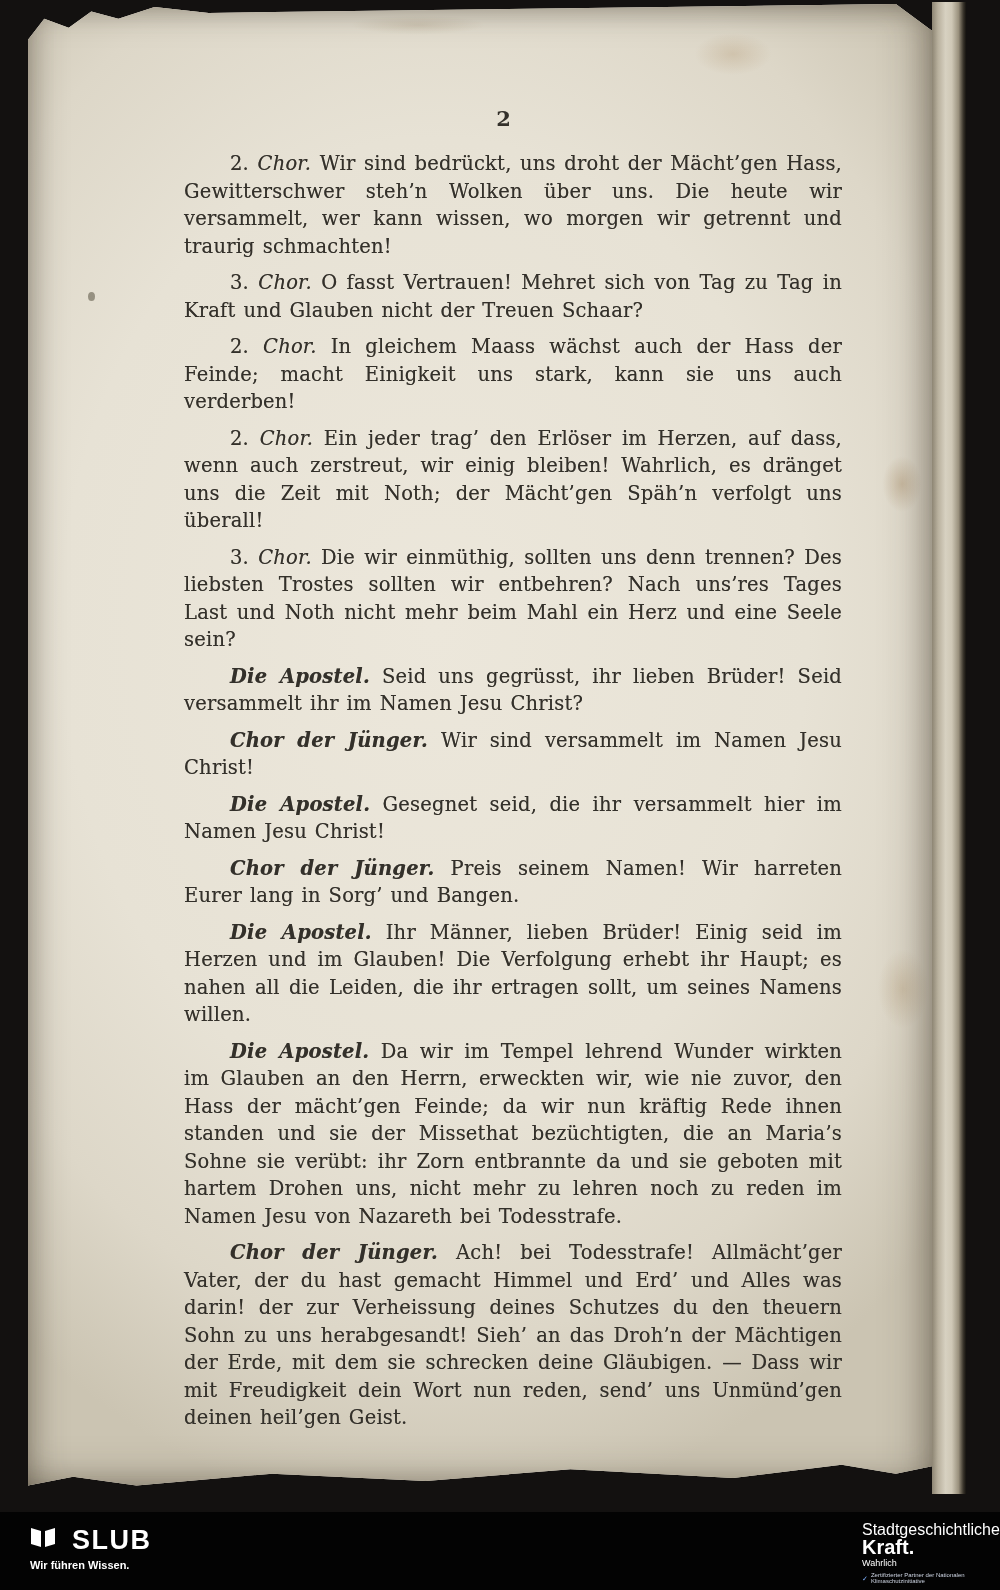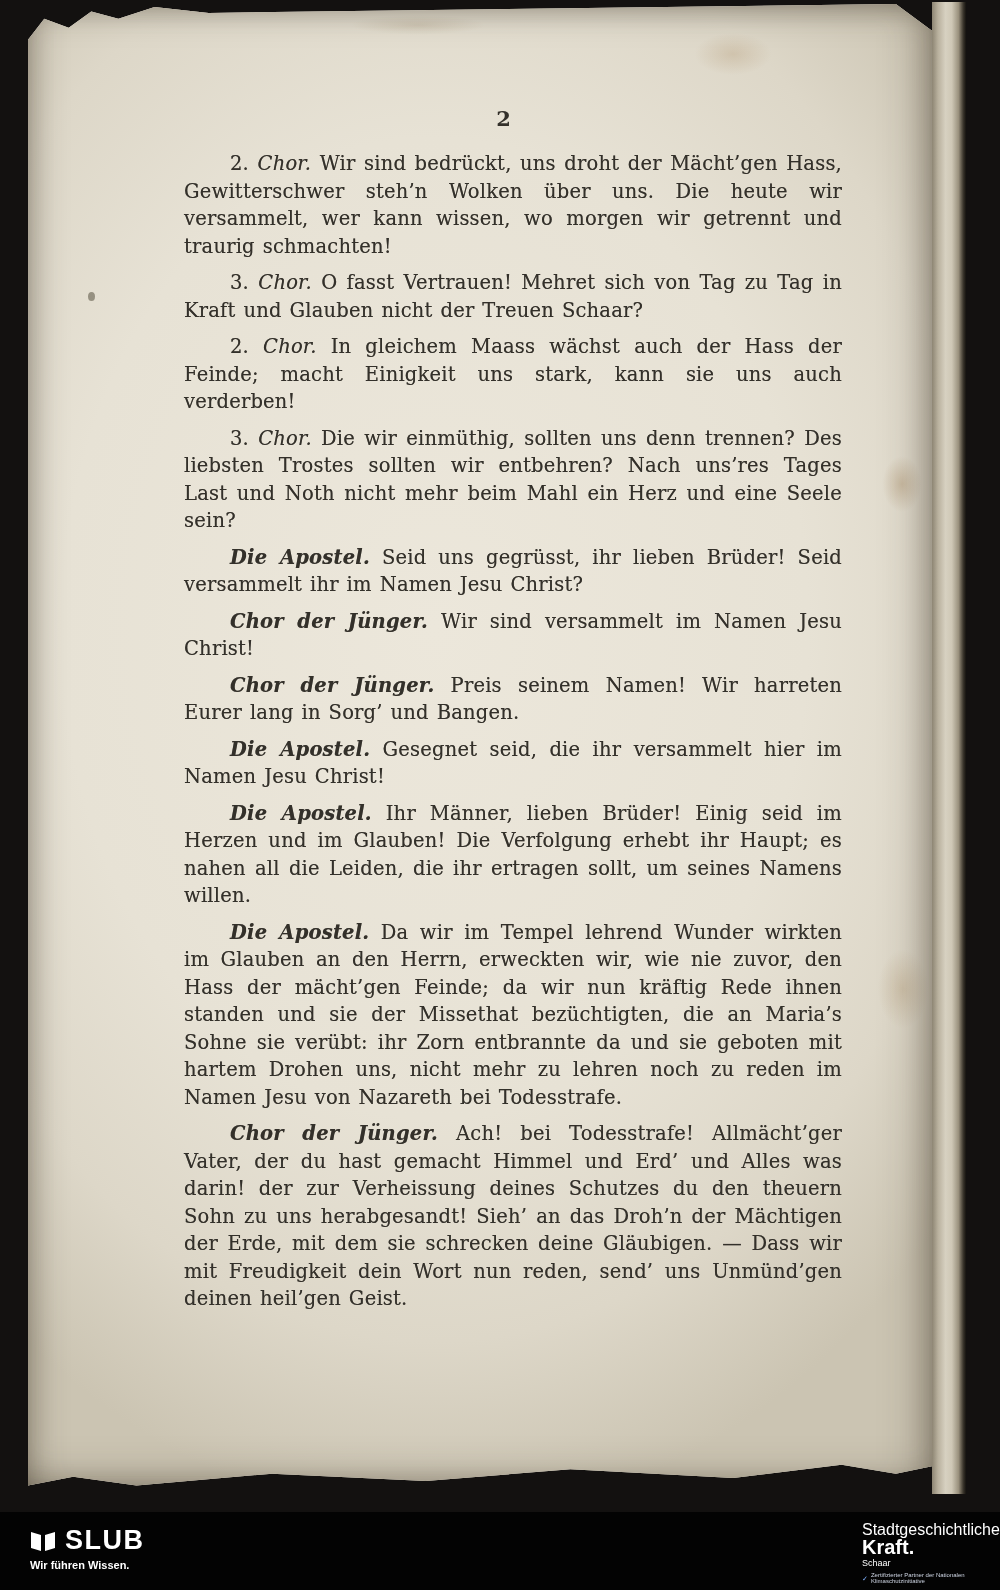--- a/index.html
+++ b/index.html
@@ -77,21 +77,21 @@
   .speaker-num { font-style: normal; }
 
   
   .footer {
     position: absolute; left: 0; top: 1512px; width: 1000px; height: 78px;
     background: var(--color-footer, #030303);
     color: #ffffff;
     font-family: "Liberation Sans", sans-serif;
   }
   .slub { position: absolute; left: 30px; top: 13px; }
-  .slub-row { display: flex; align-items: center; gap: 9px; }
+  .slub-row { display: flex; gap: 16px; }
   .book-icon { display: inline-flex; }
   .slub-name { font-size: 27px; font-weight: 700; letter-spacing: 1.5px; }
   .slub-tagline { font-size: 11px; font-weight: 700; margin-top: 3px; }
   .museum { position: absolute; left: 862px; top: 12px; width: 134px; }
   .museum-line1 { font-size: 16px; line-height: 12px; }
   .museum-line2 { font-size: 20px; font-weight: 700; line-height: 22px; }
   .museum-line3 { font-size: 9px;  line-height: 11px; }
   .museum-cert  { font-size: 6px; margin-top: 3px; color: #cfd6e4;
                   display: flex; gap: 3px; align-items: center; }
   .check { color: #7fb2ff; font-size: 7px; line-height: 1; }
@@ -106,25 +106,26 @@
     <div class="stain s2"></div>
     <div class="stain s3"></div>
     <div class="stain s4"></div>
     <div class="speck"></div>
 
     <div class="page-number">2</div>
     <div class="text-block" id="text-block">
         <p class="para"><span class="speaker-num">2. </span><span class="speaker">Chor.</span> Wir sind bedrückt, uns droht der Mächt’gen Hass, Gewitterschwer steh’n Wolken über uns. Die heute wir versammelt, wer kann wissen, wo morgen wir getrennt und traurig schmachten!</p>
         <p class="para"><span class="speaker-num">3. </span><span class="speaker">Chor.</span> O fasst Vertrauen! Mehret sich von Tag zu Tag in Kraft und Glauben nicht der Treuen Schaar?</p>
         <p class="para"><span class="speaker-num">2. </span><span class="speaker">Chor.</span> In gleichem Maass wächst auch der Hass der Feinde; macht Einigkeit uns stark, kann sie uns auch verderben!</p>
+        <p class="para"><span class="speaker-num">2. </span><span class="speaker">Chor.</span> Ein jeder trag’ den Erlöser im Herzen, auf dass, wenn auch zerstreut, wir einig bleiben! Wahrlich, es dränget uns die Zeit mit Noth; der Mächt’gen Späh’n verfolgt uns überall!</p>
         <p class="para"><span class="speaker-num">3. </span><span class="speaker">Chor.</span> Die wir einmüthig, sollten uns denn trennen? Des liebsten Trostes sollten wir entbehren? Nach uns’res Tages Last und Noth nicht mehr beim Mahl ein Herz und eine Seele sein?</p>
         <p class="para"><span class="speaker bold">Die Apostel.</span> Seid uns gegrüsst, ihr lieben Brüder! Seid versammelt ihr im Namen Jesu Christ?</p>
         <p class="para"><span class="speaker bold">Chor der Jünger.</span> Wir sind versammelt im Namen Jesu Christ!</p>
+        <p class="para"><span class="speaker bold">Die Apostel.</span> Gesegnet seid, die ihr versammelt hier im Namen Jesu Christ!</p>
         <p class="para"><span class="speaker bold">Chor der Jünger.</span> Preis seinem Namen! Wir harreten Eurer lang in Sorg’ und Bangen.</p>
-        <p class="para"><span class="speaker bold">Die Apostel.</span> Gesegnet seid, die ihr versammelt hier im Namen Jesu Christ!</p>
         <p class="para"><span class="speaker bold">Die Apostel.</span> Ihr Männer, lieben Brüder! Einig seid im Herzen und im Glauben! Die Verfolgung erhebt ihr Haupt; es nahen all die Leiden, die ihr ertragen sollt, um seines Namens willen.</p>
         <p class="para"><span class="speaker bold">Die Apostel.</span> Da wir im Tempel lehrend Wunder wirkten im Glauben an den Herrn, erweckten wir, wie nie zuvor, den Hass der mächt’gen Feinde; da wir nun kräftig Rede ihnen standen und sie der Missethat bezüchtigten, die an Maria’s Sohne sie verübt: ihr Zorn entbrannte da und sie geboten mit hartem Drohen uns, nicht mehr zu lehren noch zu reden im Namen Jesu von Nazareth bei Todesstrafe.</p>
         <p class="para"><span class="speaker bold">Chor der Jünger.</span> Ach! bei Todesstrafe! Allmächt’ger Vater, der du hast gemacht Himmel und Erd’ und Alles was darin! der zur Verheissung deines Schutzes du den theuern Sohn zu uns herabgesandt! Sieh’ an das Droh’n der Mächtigen der Erde, mit dem sie schrecken deine Gläubigen. — Dass wir mit Freudigkeit dein Wort nun reden, send’ uns Unmünd’gen deinen heil’gen Geist.</p>
       </div>
   </div>
 
   <div class="page-edge"></div>
 
   <div class="footer">
     <div class="slub">
@@ -136,21 +137,21 @@
           </svg>
         </span>
         <span class="slub-name">SLUB</span>
       </div>
       <div class="slub-tagline">Wir führen Wissen.</div>
     </div>
 
     <div class="museum">
       <div class="museum-line1">Stadtgeschichtliches</div>
       <div class="museum-line2">Kraft.</div>
-      <div class="museum-line3">Schaar</div>
+      <div class="museum-line3">Wahrlich</div>
       <div class="museum-cert">
         <span class="check">✓</span>
         <span>Zertifizierter Partner der Nationalen Klimaschutzinitiative</span>
       </div>
     </div>
   </div>
 
 </div>
 
 </body></html>

